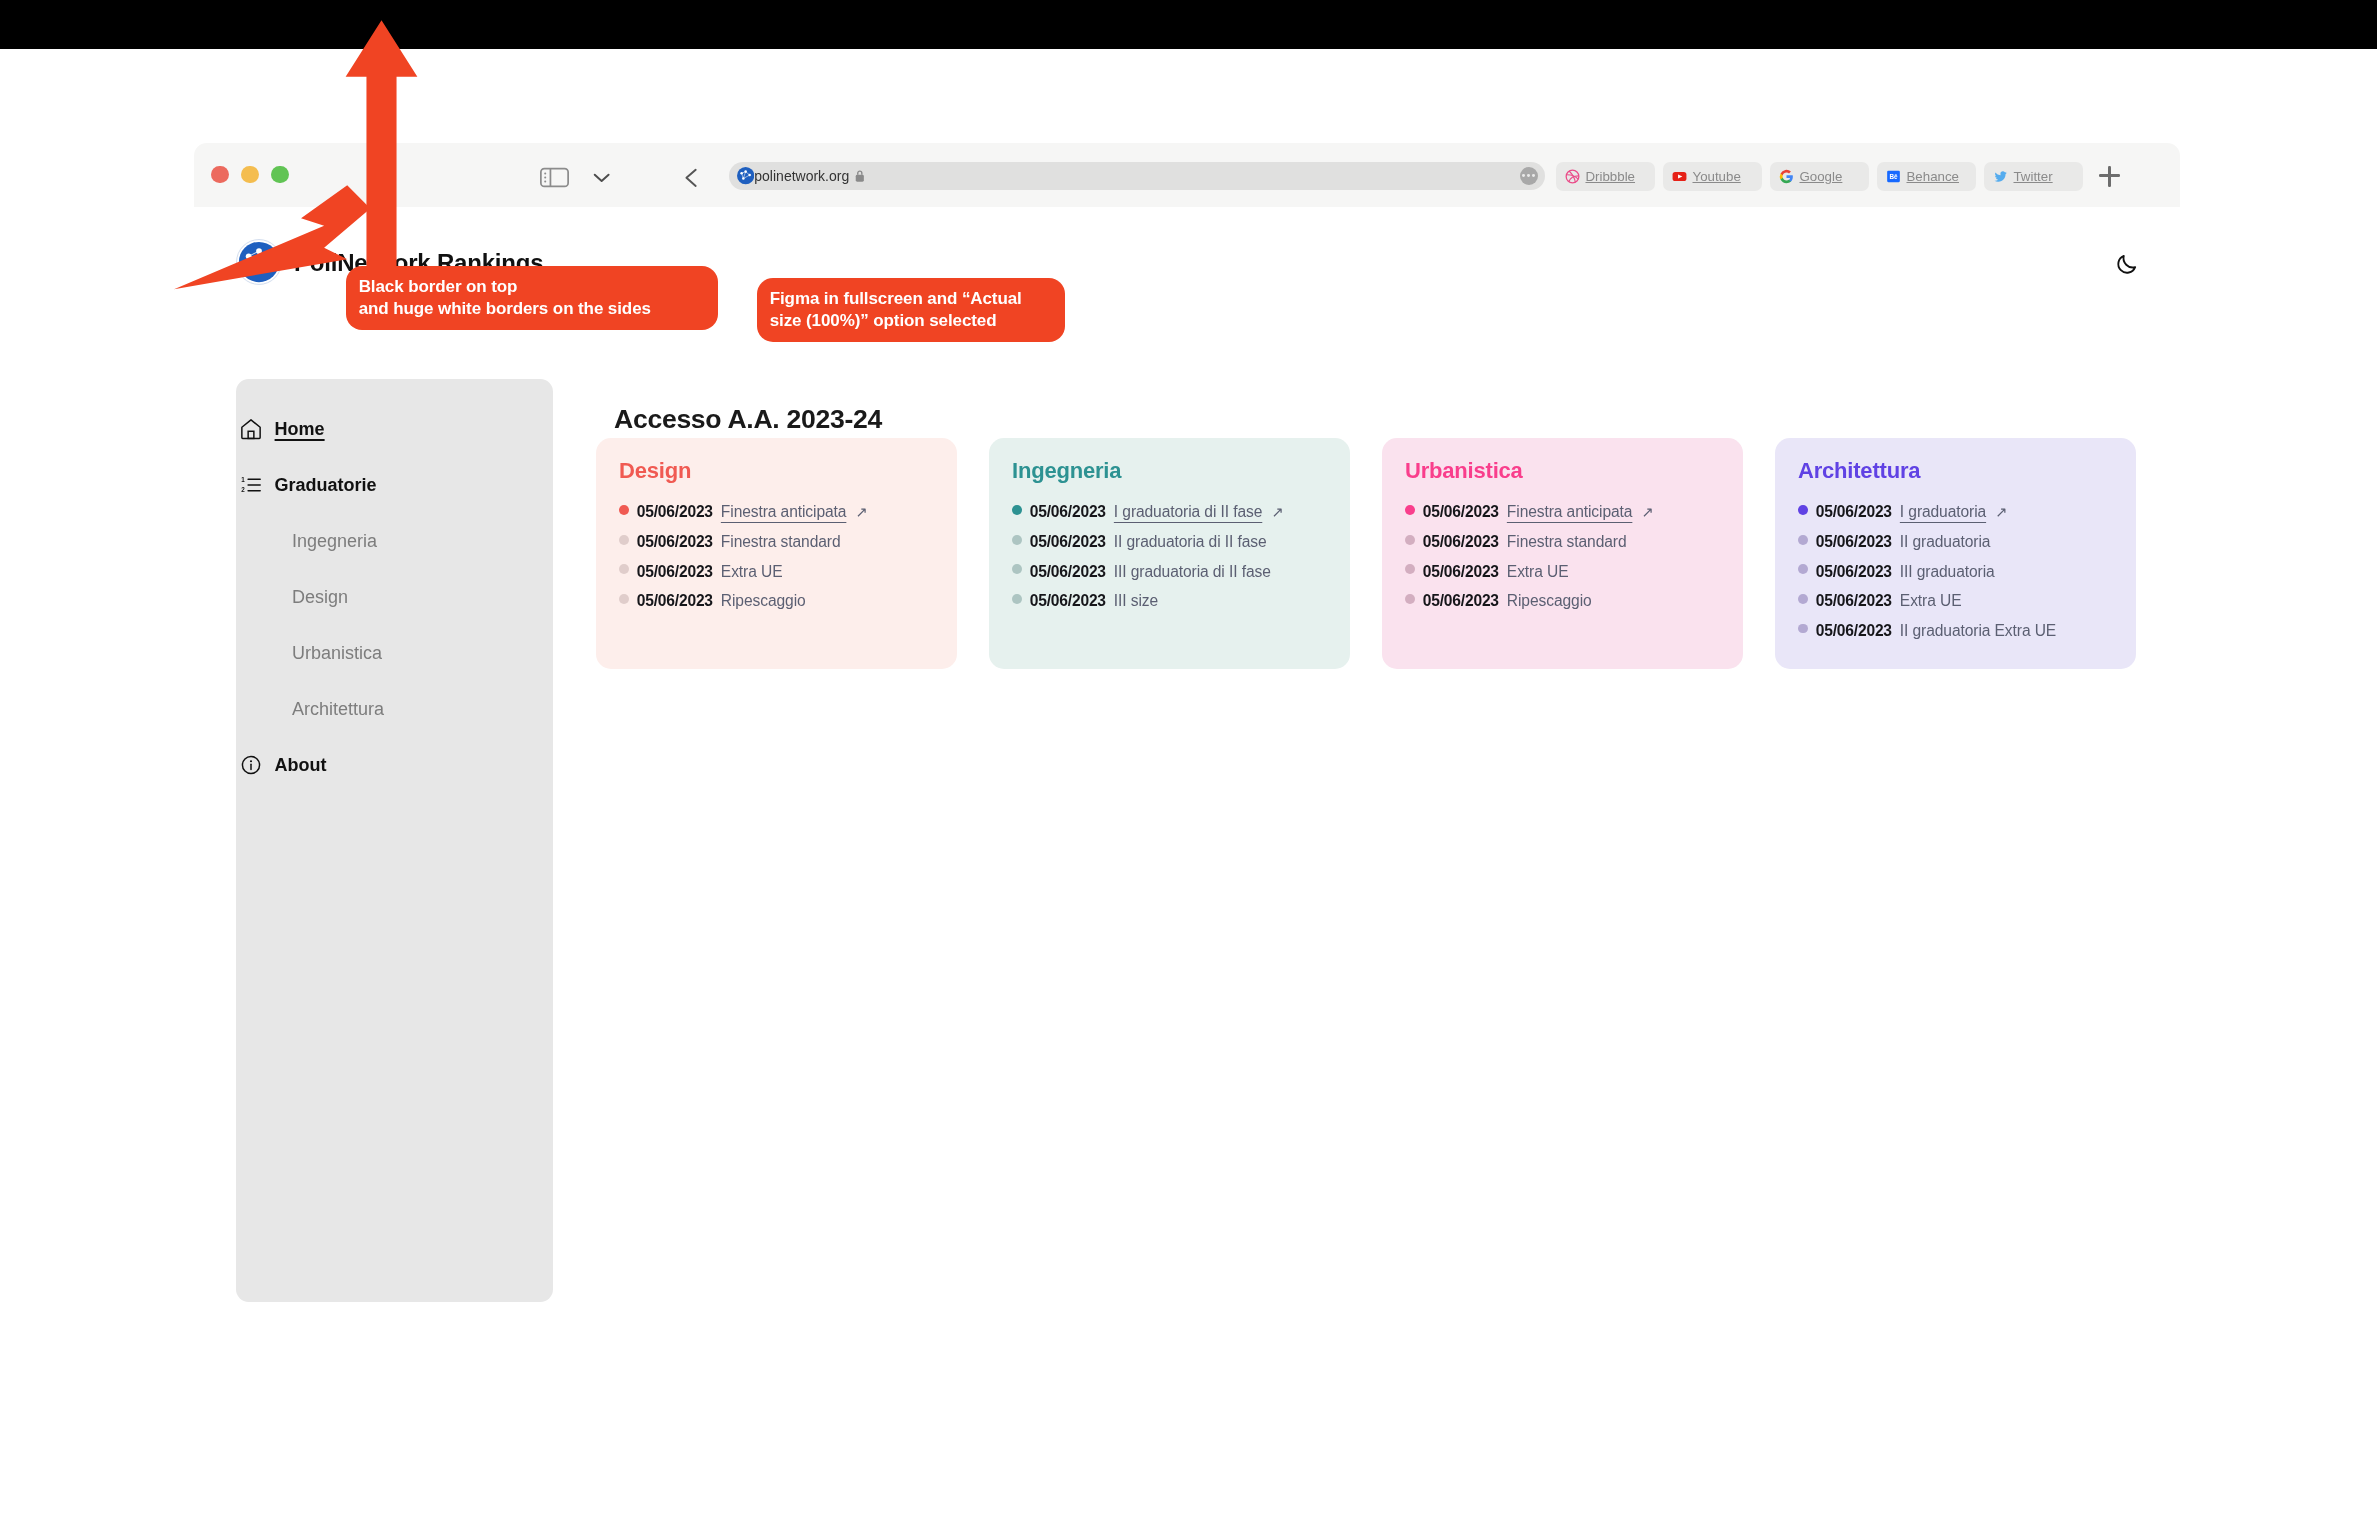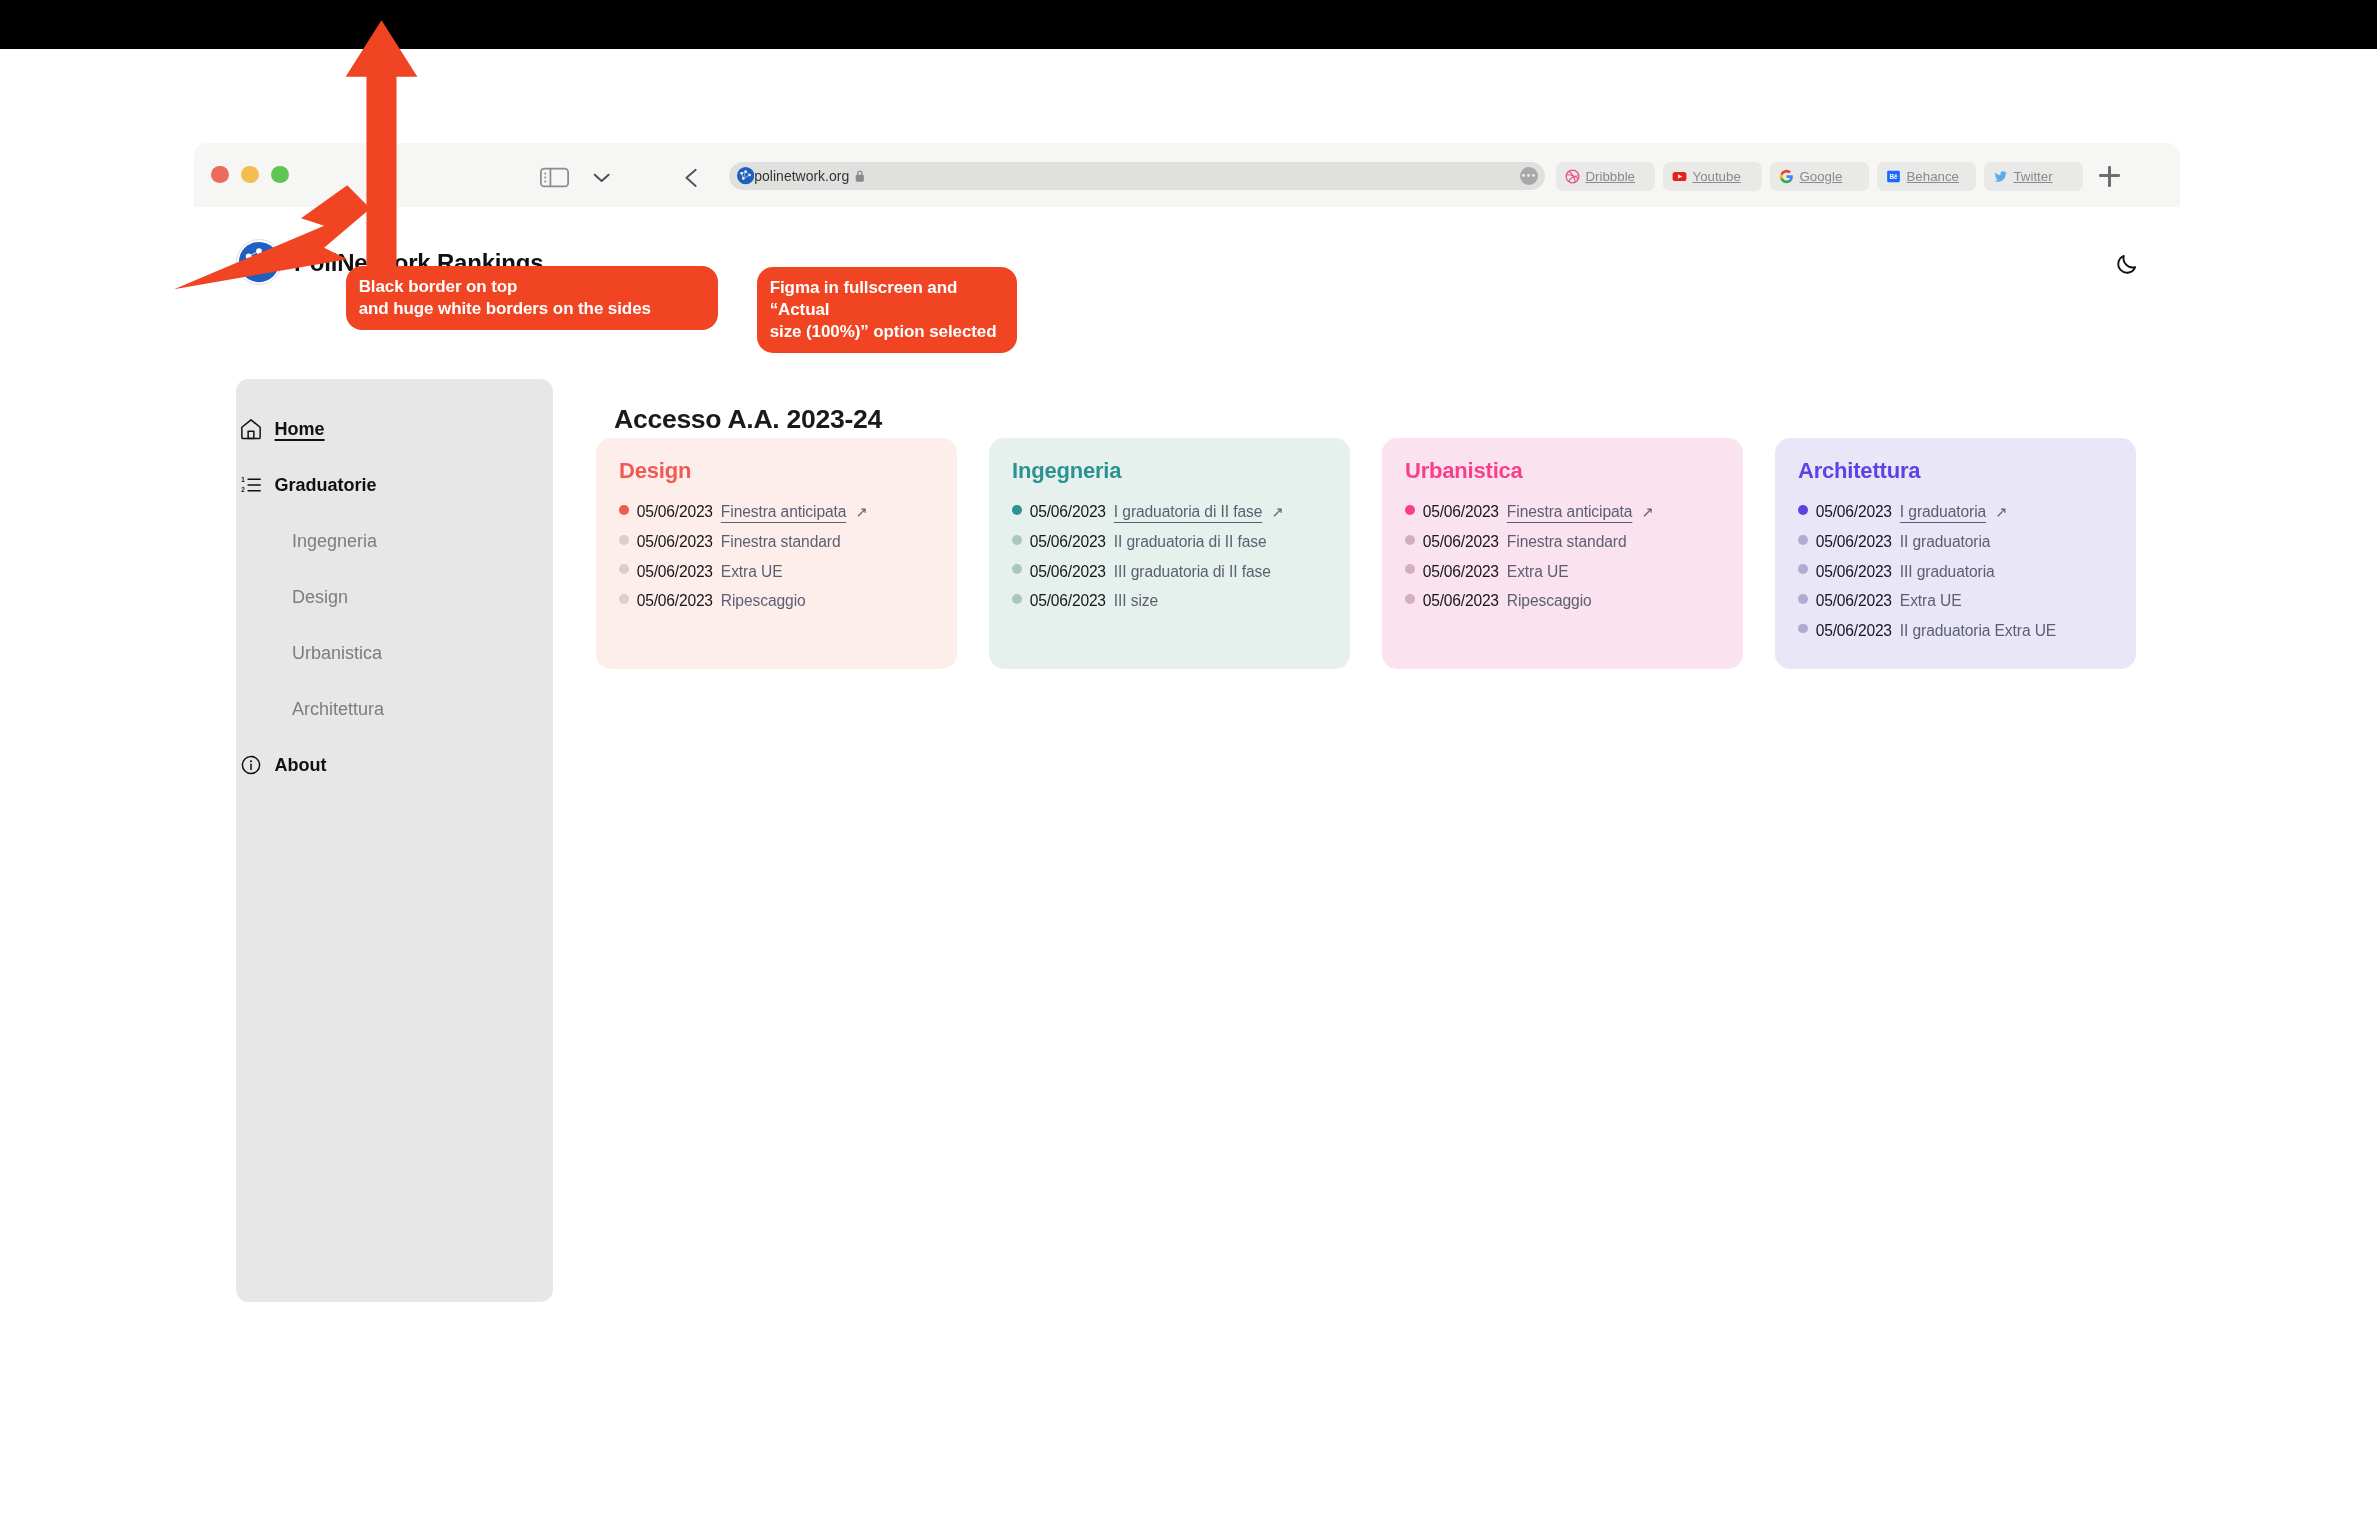--- a/index.html
+++ b/index.html
@@ -115,21 +115,21 @@
   }
   .card-title{
     font-size:22px;font-weight:700;letter-spacing:-0.2px;margin:0 0 19.7px 0;white-space:nowrap;
   }
   .entry{
     display:flex;align-items:baseline;gap:8px;margin-bottom:11.6px;white-space:nowrap;
   }
   .dot{
     width:9.8px;height:9.8px;border-radius:50%;flex:0 0 auto;position:relative;top:-2.3px;
   }
-  .entry-date{font-size:15.6px;font-weight:400;color:#16161a;letter-spacing:-0.2px;}
+  .entry-date{font-size:15.6px;font-weight:700;color:#16161a;letter-spacing:-0.2px;}
   .entry-label{font-size:15.6px;color:#5b5f72;font-weight:400;letter-spacing:-0.1px;}
   .entry-label.link{
     text-decoration:underline;text-underline-offset:4.6px;text-decoration-thickness:1.2px;
   }
   .arrow-ne{font-size:14.5px;color:#5b5f72;margin-left:1.2px;}
 
   
   .ann-arrow{position:absolute;pointer-events:none;}
   .ann-box{
     position:absolute;background:#f04423;border-radius:16px;
@@ -460,17 +460,17 @@
 
 <svg class="ann-arrow" style="left:341px;top:20px;width:81px;height:278px;" viewBox="0 0 140 480">
   <polygon points="70,0 132,98 96,98 96,480 44,480 44,98 8,98" fill="#f04423"></polygon>
 </svg>
 
 <div class="ann-box" style="left:346px;top:266px;width:372px;">
   <div>Black border on top</div>
   <div>and huge white borders on the sides</div>
 </div>
 
-<div class="ann-box" style="left:757px;top:267px;width:260px;">
+<div class="ann-box" style="left:757px;top:278px;width:308px;">
   <div>Figma in fullscreen and “Actual</div>
   <div>size (100%)” option selected</div>
 </div>
 
 
 </body></html>

